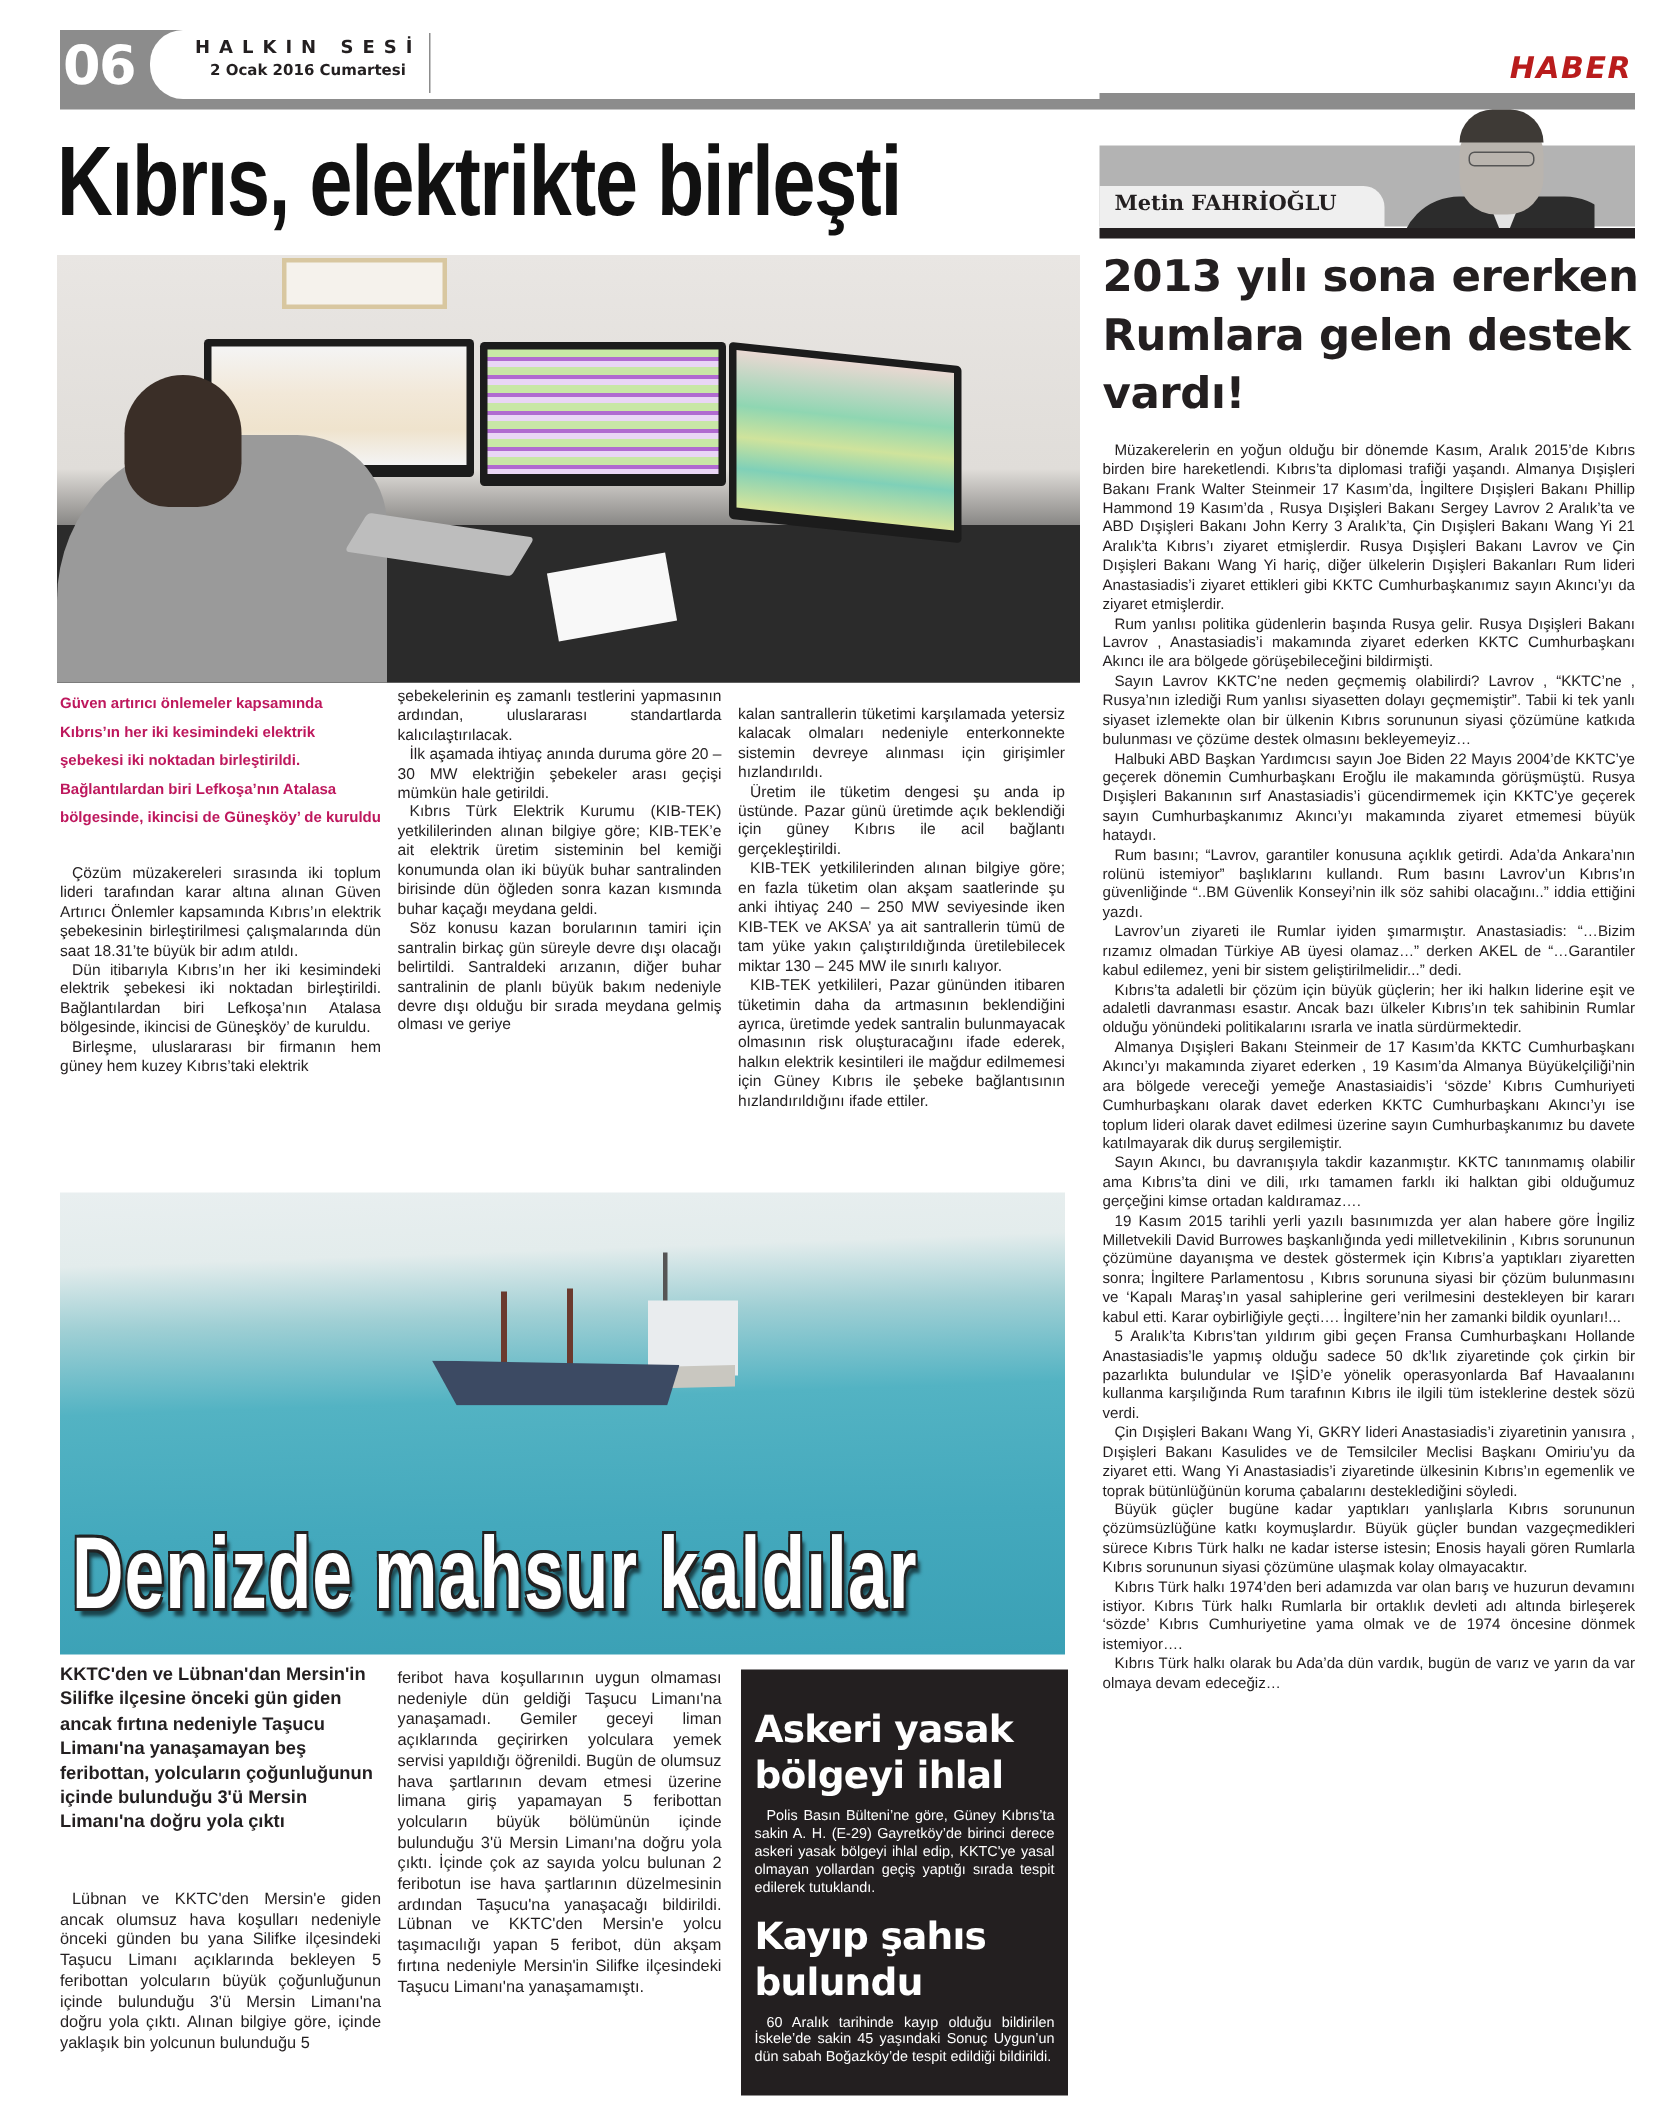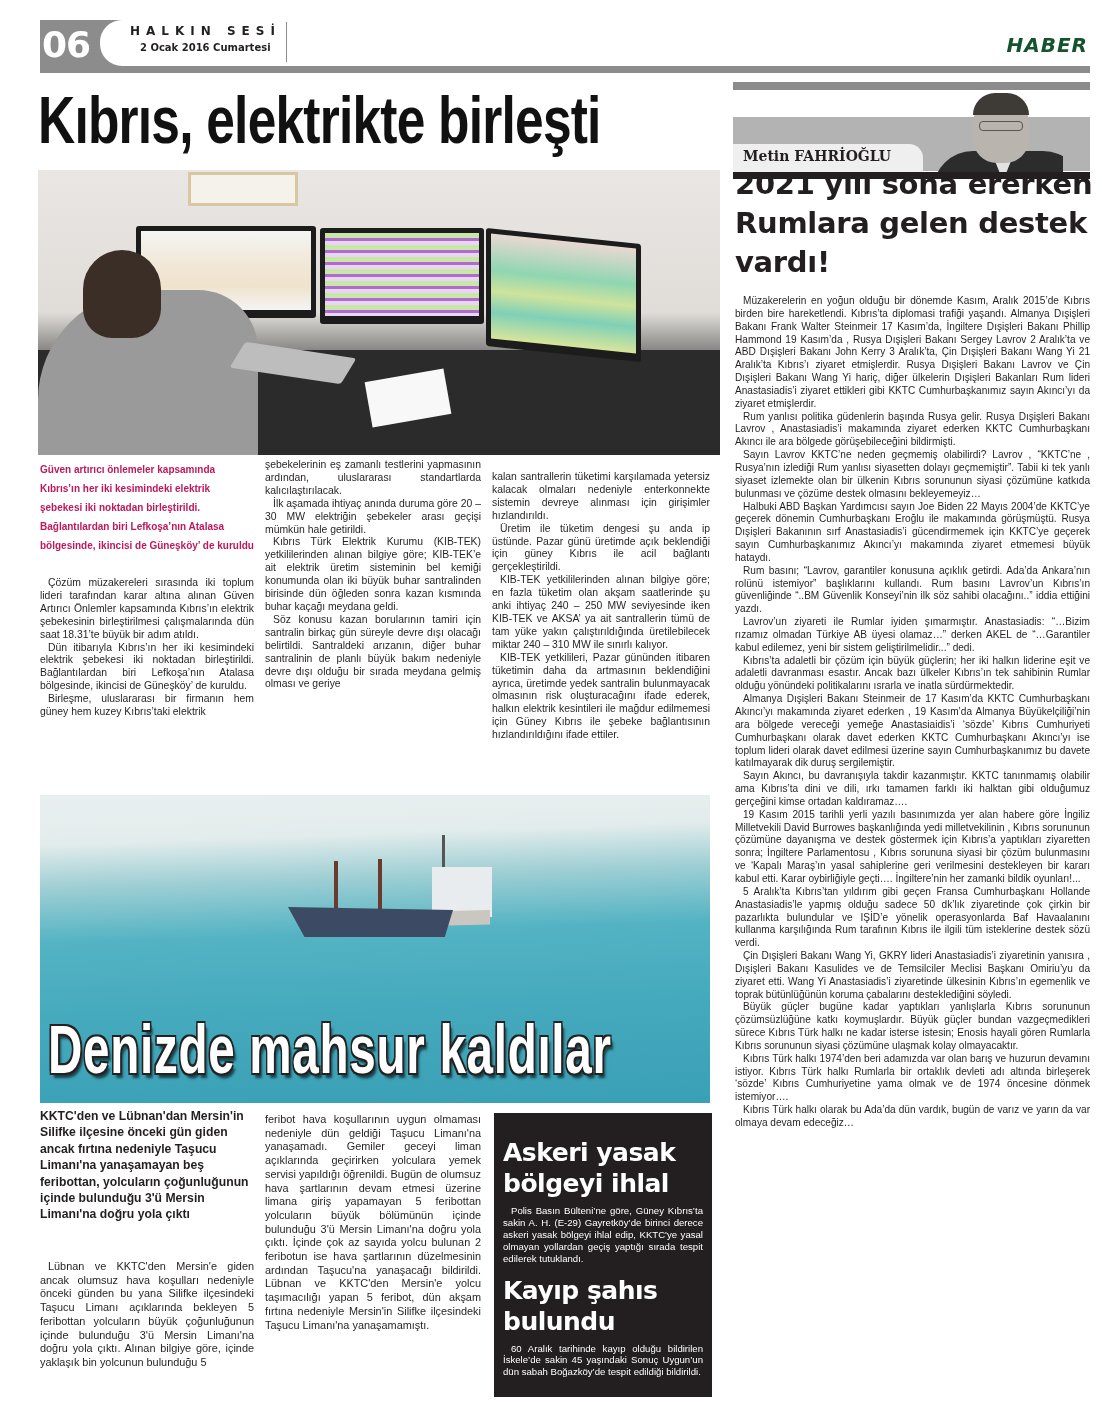--- a/index.html
+++ b/index.html
@@ -9,21 +9,21 @@
   
   .masthead { position: absolute; left: 40px; top: 20px; width: 1050px; height: 52px; }
   .page-num-box { position: absolute; left: 0; top: 0; width: 100px; height: 52px; background: #8c8c8c; }
   .page-num { position: absolute; left: 2px; top: 4px; font-family: "DejaVu Sans", sans-serif; font-weight: bold; font-size: 36px; color: #ffffff; letter-spacing: -1px; }
   .mast-curve { position: absolute; left: 60px; top: 0; width: 200px; height: 46px; background: #fff; border-radius: 22px 0 0 22px; }
   .mast-bar { position: absolute; left: 0; top: 46px; width: 1050px; height: 7px; background: #8c8c8c; }
   .paper-name { position: absolute; left: 90px; top: 4px; font-family: "DejaVu Sans", sans-serif; font-size: 12px; font-weight: bold; letter-spacing: 6px; color: #231f20; }
   .paper-date { position: absolute; left: 100px; top: 22px; font-family: "DejaVu Sans", sans-serif; font-size: 10px; font-weight: bold; color: #231f20; }
   .mast-divider { position: absolute; left: 246px; top: 2px; width: 1px; height: 40px; background: #8c8c8c; }
 
-  .section-label { position: absolute; right: 14px; top: 33px; font-family: "DejaVu Sans", sans-serif; font-style: italic; font-weight: bold; font-size: 20px; color: #14532d; letter-spacing: 1px; }
+  .section-label { position: absolute; right: 14px; top: 33px; font-family: "DejaVu Sans", sans-serif; font-style: italic; font-weight: bold; font-size: 20px; color: #b91c1c; letter-spacing: 1px; }
 
   
   .main-headline { position: absolute; left: 38px; top: 82px; width: 690px; font-family: "Liberation Sans", sans-serif; font-weight: bold; font-size: 66px; line-height: 76px; color: #111; transform: scaleX(0.78); transform-origin: left top; white-space: nowrap; letter-spacing: -1px; width: 880px; }
 
   
   .photo-control { position: absolute; left: 38px; top: 170px; width: 682px; height: 285px; overflow: hidden; background: linear-gradient(180deg, #e9e6e3 0%, #e0ddd9 50%, #3a3a3a 75%, #2a2a2a 100%); }
   .photo-control .frame { position: absolute; left: 150px; top: 2px; width: 110px; height: 34px; border: 3px solid #d8c7a0; background: #f5f2ec; }
   .photo-control .mon { position: absolute; background: #1c1c1c; border-radius: 3px; }
   .photo-control .mon .scr { position: absolute; left: 5px; top: 5px; right: 5px; bottom: 8px; }
   .photo-control .desk { position: absolute; left: 0; top: 180px; width: 682px; height: 110px; background: #2b2b2b; }
@@ -57,21 +57,21 @@
   .ferry-lead { position: absolute; left: 40px; top: 1108px; width: 214px; font-family: "Liberation Sans", sans-serif; font-weight: bold; font-size: 12.2px; line-height: 16.4px; color: #231f20; }
   .ferry-col1 { position: absolute; left: 40px; top: 1260px; width: 214px; font-size: 10.9px; line-height: 13.7px; }
   .ferry-col2 { position: absolute; left: 265px; top: 1113px; width: 216px; font-size: 10.9px; line-height: 13.7px; }
 
   
   .black-box { position: absolute; left: 494px; top: 1113px; width: 218px; height: 284px; background: #231f20; color: #ffffff; padding: 24px 9px; }
   .bb-title { font-family: "DejaVu Sans", sans-serif; font-weight: bold; font-size: 25px; line-height: 31px; color: #ffffff; letter-spacing: -0.5px; }
   .bb-text { font-family: "Liberation Sans", sans-serif; font-size: 9.6px; line-height: 11.9px; color: #ffffff; text-align: justify; text-indent: 8px; margin-top: 6px; margin-bottom: 10px; }
 
   
-  .col-header { position: absolute; left: 733px; top: 62px; width: 357px; height: 104px; margin-top: 20px; }
+  .col-header { position: absolute; left: 733px; top: 62px; width: 357px; height: 104px; }
   .col-top-bar { position: absolute; left: 0; top: 0; width: 357px; height: 8px; background: #8c8c8c; }
   .col-gray-band { position: absolute; left: 0; top: 35px; width: 357px; height: 54px; background: #b3b3b3; }
   .col-name-tab { position: absolute; left: 0; top: 62px; width: 190px; height: 28px; background: #efefef; border-radius: 0 14px 0 0; }
   .col-author { position: absolute; left: 10px; top: 66px; font-family: "DejaVu Serif", serif; font-size: 14px; font-weight: bold; color: #231f20; }
   .col-black-bar { position: absolute; left: 0; top: 90px; width: 357px; height: 7px; background: #231f20; }
   .portrait { position: absolute; left: 200px; top: 5px; width: 130px; height: 86px; overflow: hidden; }
   .portrait .face { position: absolute; left: 40px; top: 8px; width: 56px; height: 68px; background: #b9b4ae; border-radius: 28px 28px 24px 24px; }
   .portrait .hair { position: absolute; left: 40px; top: 6px; width: 56px; height: 22px; background: #3e3a36; border-radius: 28px 28px 0 0; }
   .portrait .glasses { position: absolute; left: 46px; top: 34px; width: 44px; height: 10px; border: 1.5px solid #555; border-radius: 4px; }
   .portrait .suit { position: absolute; left: 0; top: 64px; width: 150px; height: 40px; background: #2c2c2c; border-radius: 60px 60px 0 0; }
@@ -126,21 +126,21 @@
 <div class="elec-col2 body-text">
   <p class="noindent">şebekelerinin eş zamanlı testlerini yapmasının ardından, uluslararası standartlarda kalıcılaştırılacak.</p>
   <p>İlk aşamada ihtiyaç anında duruma göre 20 – 30 MW elektriğin şebekeler arası geçişi mümkün hale getirildi.</p>
   <p>Kıbrıs Türk Elektrik Kurumu (KIB-TEK) yetkililerinden alınan bilgiye göre; KIB-TEK’e ait elektrik üretim sisteminin bel kemiği konumunda olan iki büyük buhar santralinden birisinde dün öğleden sonra kazan kısmında buhar kaçağı meydana geldi.</p>
   <p>Söz konusu kazan borularının tamiri için santralin birkaç gün süreyle devre dışı olacağı belirtildi. Santraldeki arızanın, diğer buhar santralinin de planlı büyük bakım nedeniyle devre dışı olduğu bir sırada meydana gelmiş olması ve geriye</p>
 </div>
 
 <div class="elec-col3 body-text">
   <p class="noindent">kalan santrallerin tüketimi karşılamada yetersiz kalacak olmaları nedeniyle enterkonnekte sistemin devreye alınması için girişimler hızlandırıldı.</p>
   <p>Üretim ile tüketim dengesi şu anda ip üstünde. Pazar günü üretimde açık beklendiği için güney Kıbrıs ile acil bağlantı gerçekleştirildi.</p>
-  <p>KIB-TEK yetkililerinden alınan bilgiye göre; en fazla tüketim olan akşam saatlerinde şu anki ihtiyaç 240 – 250 MW seviyesinde iken KIB-TEK ve AKSA’ ya ait santrallerin tümü de tam yüke yakın çalıştırıldığında üretilebilecek miktar 240 – 310 MW ile sınırlı kalıyor.</p>
+  <p>KIB-TEK yetkililerinden alınan bilgiye göre; en fazla tüketim olan akşam saatlerinde şu anki ihtiyaç 240 – 250 MW seviyesinde iken KIB-TEK ve AKSA’ ya ait santrallerin tümü de tam yüke yakın çalıştırıldığında üretilebilecek miktar 130 – 245 MW ile sınırlı kalıyor.</p>
   <p>KIB-TEK yetkilileri, Pazar gününden itibaren tüketimin daha da artmasının beklendiğini ayrıca, üretimde yedek santralin bulunmayacak olmasının risk oluşturacağını ifade ederek, halkın elektrik kesintileri ile mağdur edilmemesi için Güney Kıbrıs ile şebeke bağlantısının hızlandırıldığını ifade ettiler.</p>
 </div>
 
 <div class="photo-ship">
   <div class="mast1"></div>
   <div class="mast2"></div>
   <div class="mast3"></div>
   <div class="bridge"></div>
   <div class="hull2"></div>
   <div class="hull"></div>
@@ -170,21 +170,21 @@
   <div class="portrait">
     <div class="suit"></div>
     <div class="shirt"></div>
     <div class="face"></div>
     <div class="hair"></div>
     <div class="glasses"></div>
   </div>
   <div class="col-black-bar"></div>
 </div>
 
-<h2 class="col-headline">2021 yılı sona ererken Rumlara gelen destek vardı!</h2>
+<h2 class="col-headline">2013 yılı sona ererken Rumlara gelen destek vardı!</h2>
 
 <div class="col-body body-text">
   <p>Müzakerelerin en yoğun olduğu bir dönemde Kasım, Aralık 2015’de Kıbrıs birden bire hareketlendi. Kıbrıs’ta diplomasi trafiği yaşandı. Almanya Dışişleri Bakanı Frank Walter Steinmeir 17 Kasım’da, İngiltere Dışişleri Bakanı Phillip Hammond 19 Kasım’da , Rusya Dışişleri Bakanı Sergey Lavrov 2 Aralık’ta ve ABD Dışişleri Bakanı John Kerry 3 Aralık’ta, Çin Dışişleri Bakanı Wang Yi 21 Aralık’ta Kıbrıs’ı ziyaret etmişlerdir. Rusya Dışişleri Bakanı Lavrov ve Çin Dışişleri Bakanı Wang Yi hariç, diğer ülkelerin Dışişleri Bakanları Rum lideri Anastasiadis’i ziyaret ettikleri gibi KKTC Cumhurbaşkanımız sayın Akıncı’yı da ziyaret etmişlerdir.</p>
   <p>Rum yanlısı politika güdenlerin başında Rusya gelir. Rusya Dışişleri Bakanı Lavrov , Anastasiadis’i makamında ziyaret ederken KKTC Cumhurbaşkanı Akıncı ile ara bölgede görüşebileceğini bildirmişti.</p>
   <p>Sayın Lavrov KKTC’ne neden geçmemiş olabilirdi? Lavrov , “KKTC’ne , Rusya’nın izlediği Rum yanlısı siyasetten dolayı geçmemiştir”. Tabii ki tek yanlı siyaset izlemekte olan bir ülkenin Kıbrıs sorununun siyasi çözümüne katkıda bulunması ve çözüme destek olmasını bekleyemeyiz…</p>
   <p>Halbuki ABD Başkan Yardımcısı sayın Joe Biden 22 Mayıs 2004’de KKTC’ye geçerek dönemin Cumhurbaşkanı Eroğlu ile makamında görüşmüştü. Rusya Dışişleri Bakanının sırf Anastasiadis’i gücendirmemek için KKTC’ye geçerek sayın Cumhurbaşkanımız Akıncı’yı makamında ziyaret etmemesi büyük hataydı.</p>
   <p>Rum basını; “Lavrov, garantiler konusuna açıklık getirdi. Ada’da Ankara’nın rolünü istemiyor” başlıklarını kullandı. Rum basını Lavrov’un Kıbrıs’ın güvenliğinde “..BM Güvenlik Konseyi’nin ilk söz sahibi olacağını..” iddia ettiğini yazdı.</p>
   <p>Lavrov’un ziyareti ile Rumlar iyiden şımarmıştır. Anastasiadis: “…Bizim rızamız olmadan Türkiye AB üyesi olamaz…” derken AKEL de “…Garantiler kabul edilemez, yeni bir sistem geliştirilmelidir...” dedi.</p>
   <p>Kıbrıs’ta adaletli bir çözüm için büyük güçlerin; her iki halkın liderine eşit ve adaletli davranması esastır. Ancak bazı ülkeler Kıbrıs’ın tek sahibinin Rumlar olduğu yönündeki politikalarını ısrarla ve inatla sürdürmektedir.</p>
   <p>Almanya Dışişleri Bakanı Steinmeir de 17 Kasım’da KKTC Cumhurbaşkanı Akıncı’yı makamında ziyaret ederken , 19 Kasım’da Almanya Büyükelçiliği’nin ara bölgede vereceği yemeğe Anastasiaidis’i ‘sözde’ Kıbrıs Cumhuriyeti Cumhurbaşkanı olarak davet ederken KKTC Cumhurbaşkanı Akıncı’yı ise toplum lideri olarak davet edilmesi üzerine sayın Cumhurbaşkanımız bu davete katılmayarak dik duruş sergilemiştir.</p>

